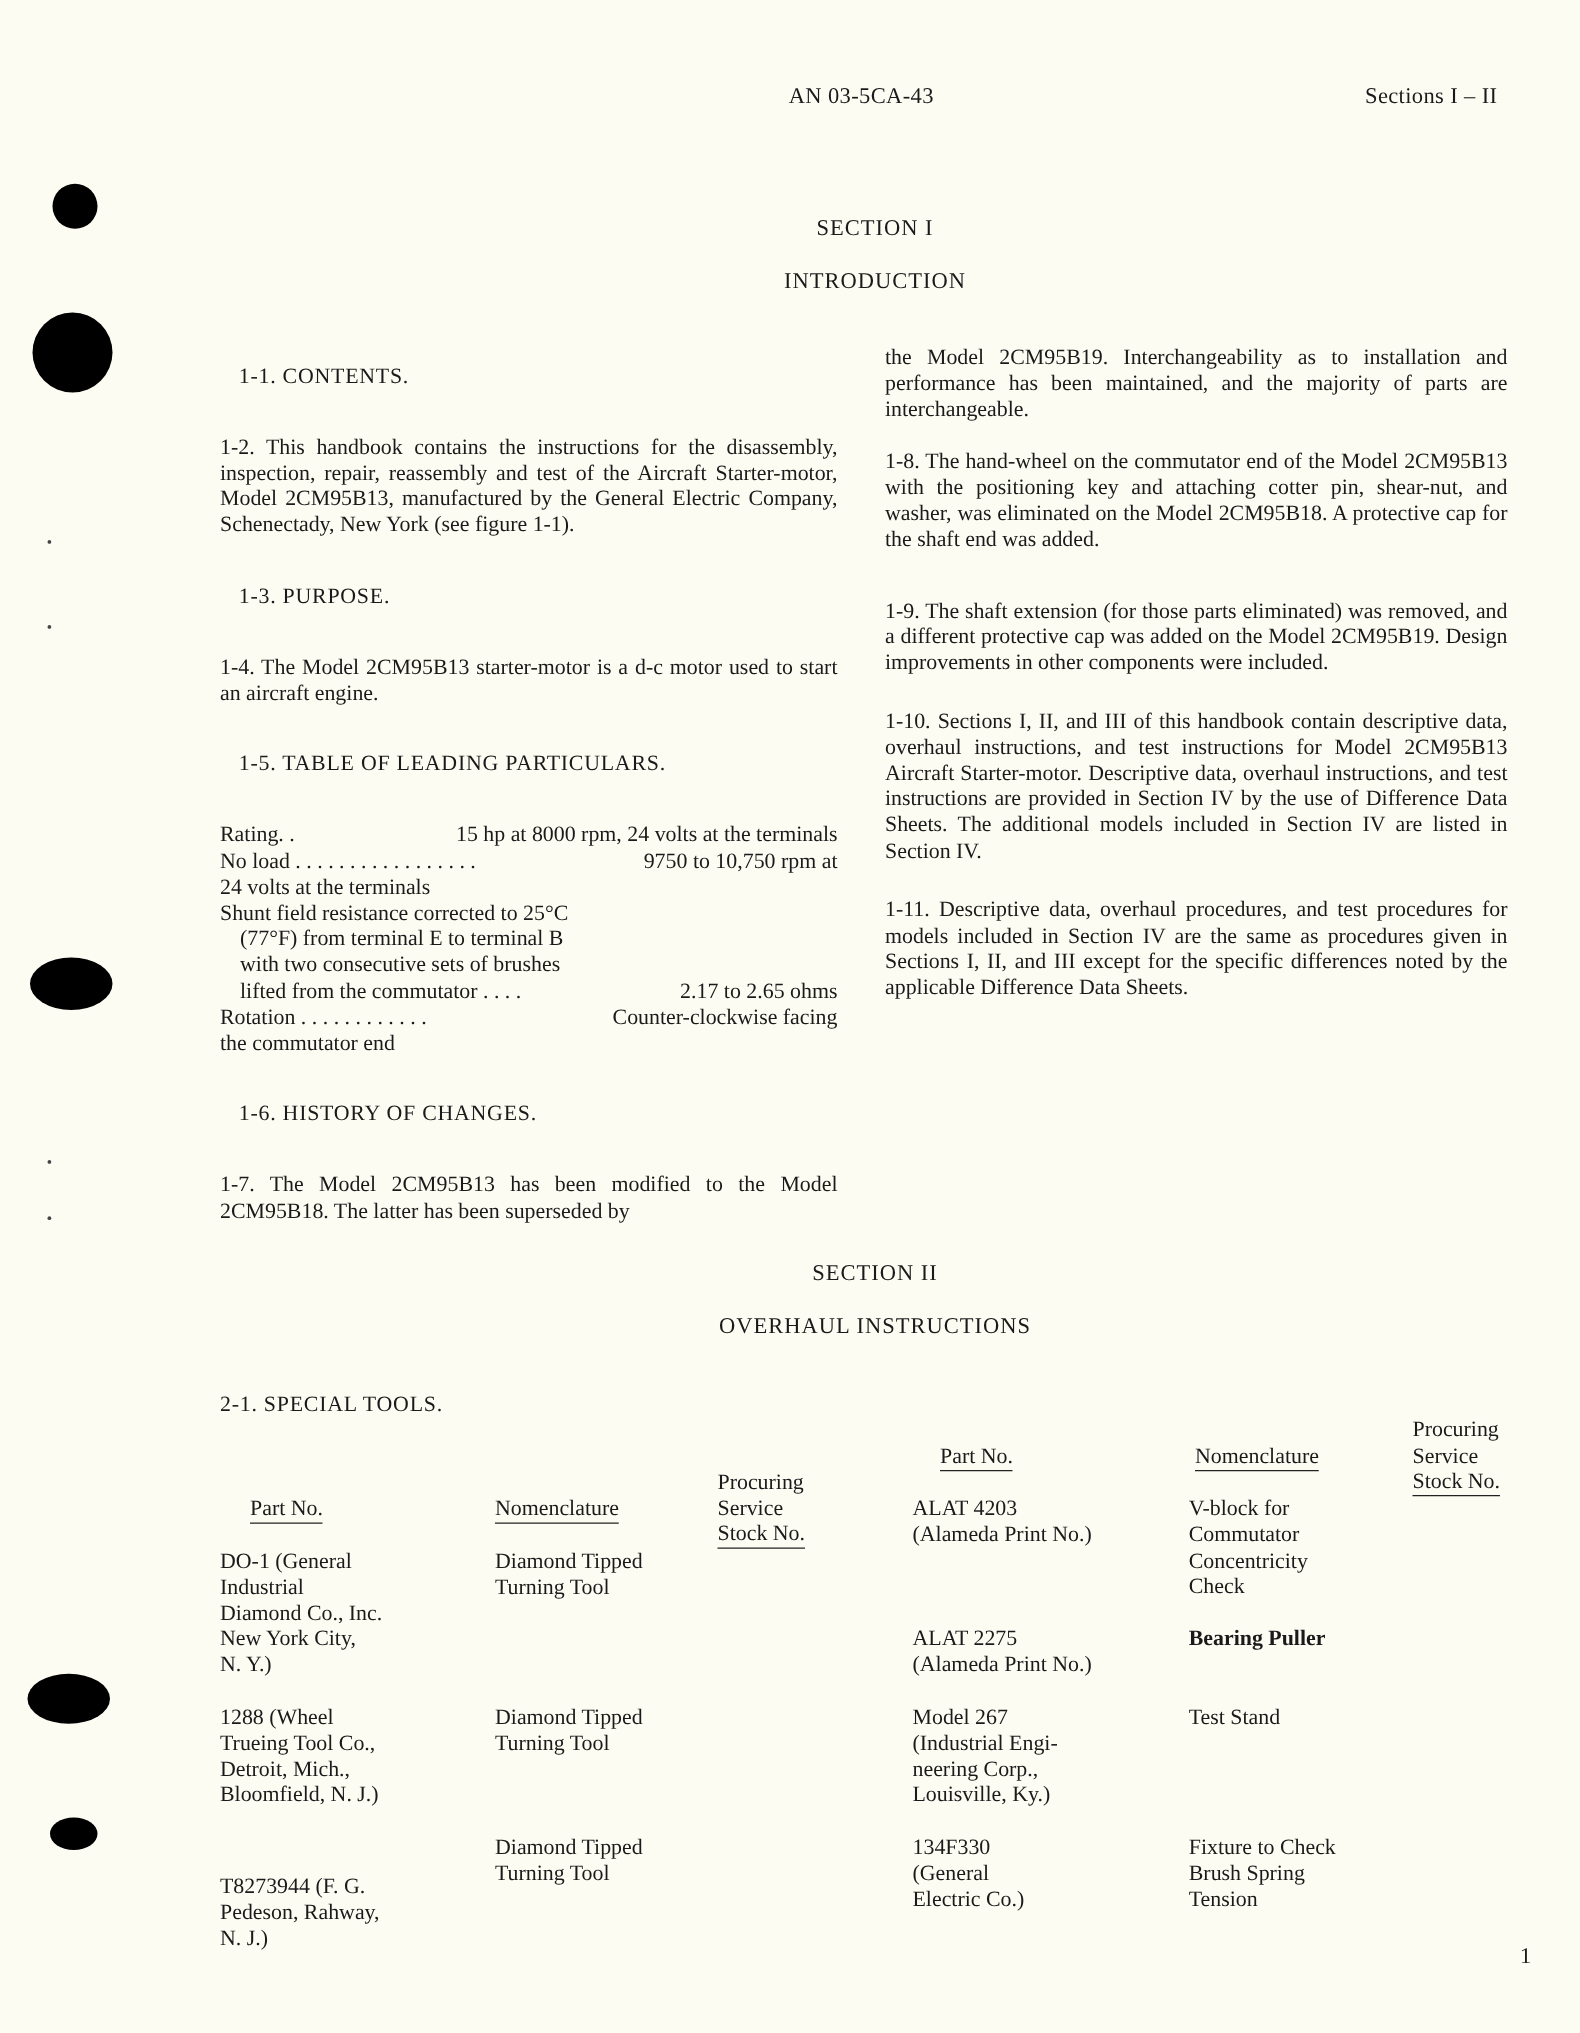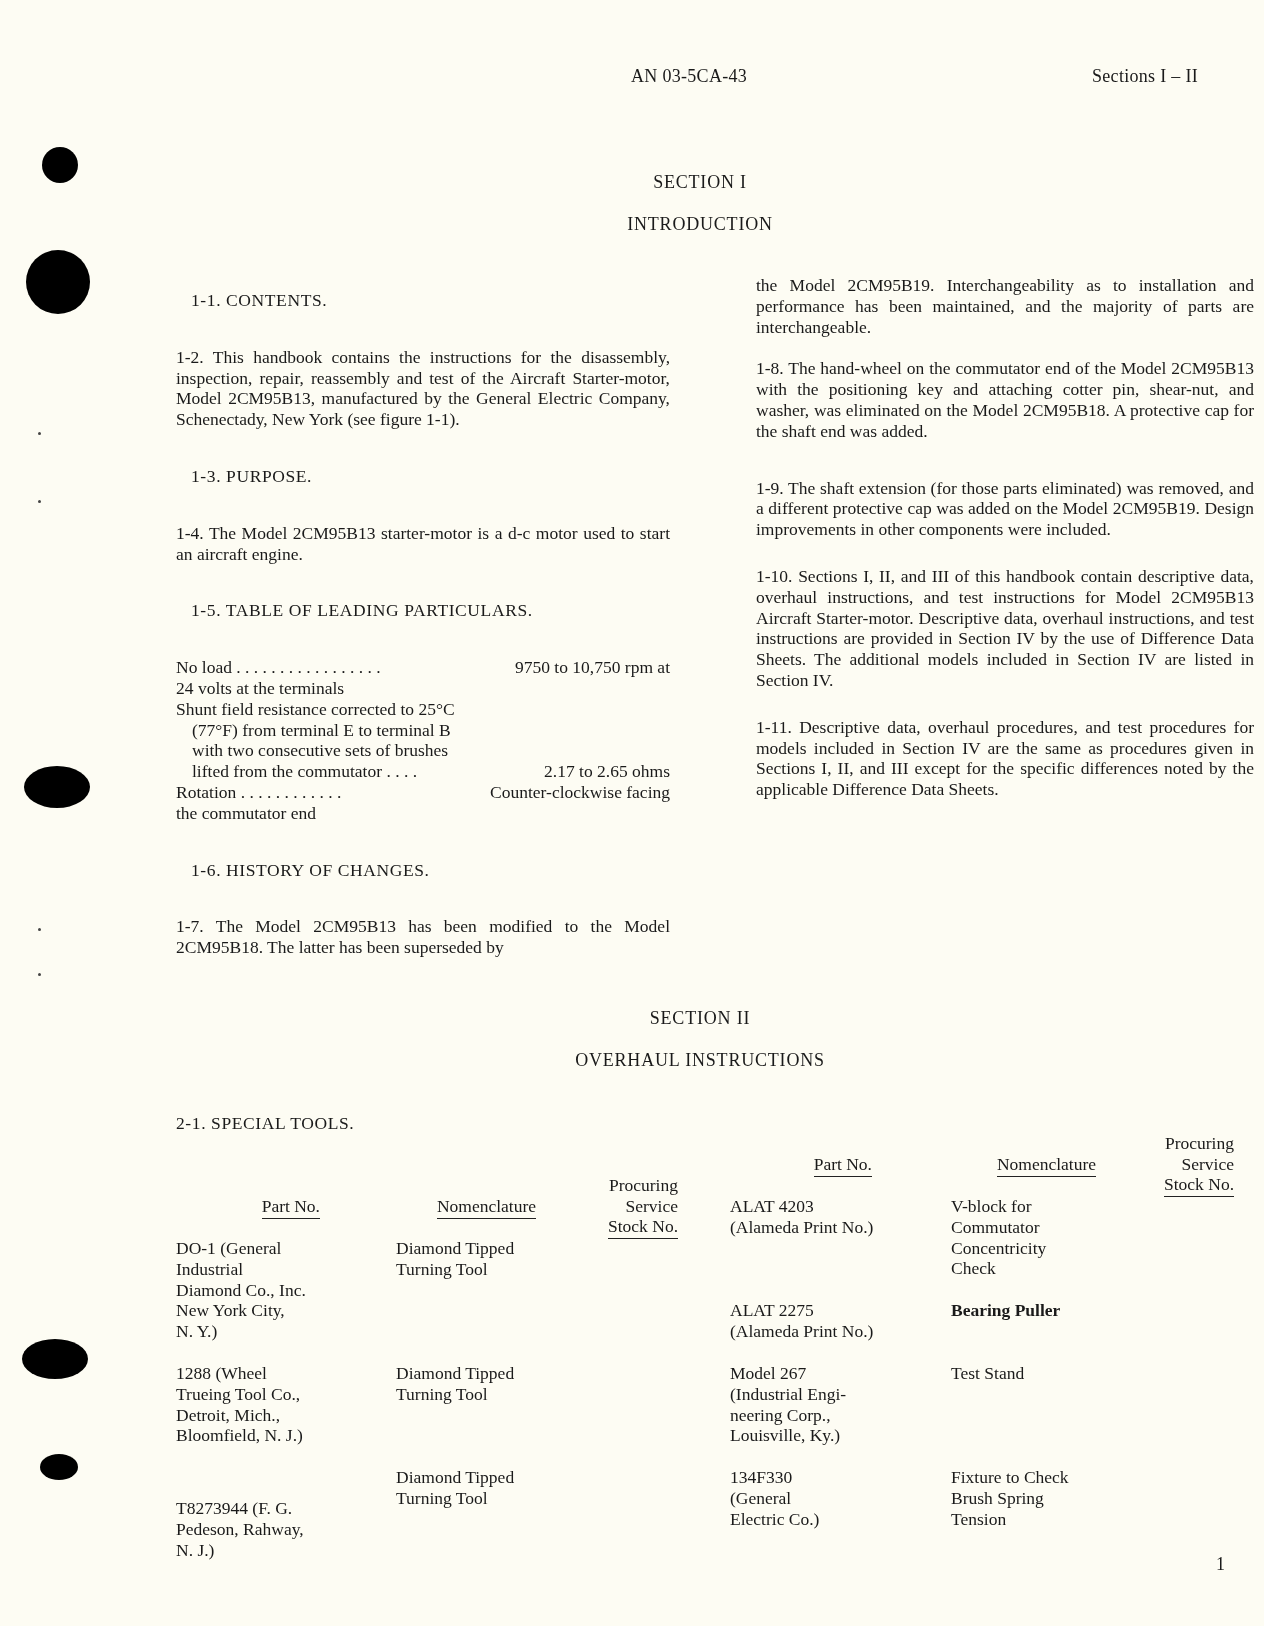--- a/index.html
+++ b/index.html
@@ -28,21 +28,21 @@
     .header-left { left: 631px; top: 66px; font-size: 18px; letter-spacing: 0.3px; }
     .header-right { left: 1092px; top: 66px; font-size: 18px; letter-spacing: 0.3px; }
     .sec-title { position: absolute; width: 100%; text-align: center; font-size: 18px; letter-spacing: 0.8px; }
     .col { position: absolute; line-height: 20.8px; }
     .col p { margin: 0; text-align: justify; }
     .col .head { margin: 15px; letter-spacing: 0.6px; }
     .gap { height: 21px; }
     .lp-line { display: flex; justify-content: space-between; white-space: nowrap; }
     .lp-right { text-align: left; }
     .lp-indent { padding-left: 16px; }
-    .tbl-head { position: absolute; text-align: right; line-height: 20.8px; }
+    .tbl-head { position: absolute; text-align: left; line-height: 20.8px; }
     .tbl-head .ul { border-bottom: 1.5px solid #222; padding-bottom: 1px; display: inline-block; }
     .cell { position: absolute; line-height: 20.8px; white-space: pre-line; }
     .page-num { position: absolute; left: 1216px; top: 1554px; font-size: 18px; }
   </style>
 </head>
 <body>
 
 <div class="punch" style="left:42px; top:147px; width:36px; height:36px;"></div>
 <div class="punch" style="left:26px; top:250px; width:64px; height:64px;"></div>
 <div class="speck" style="left:38px; top:432px;"></div>
@@ -65,20 +65,24 @@
   <p>1-2. This handbook contains the instructions for the disassembly, inspection, repair, reassembly and test of the Aircraft Starter-motor, Model 2CM95B13, manufactured by the General Electric Company, Schenectady, New York (see figure 1-1).</p>
   <div class="gap"></div>
   <div class="head">1-3. PURPOSE.</div>
   <div class="gap"></div>
   <p>1-4. The Model 2CM95B13 starter-motor is a d-c motor used to start an aircraft engine.</p>
   <div class="gap"></div>
   <div class="head">1-5. TABLE OF LEADING PARTICULARS.</div>
   <div class="gap"></div>
   <div>
     <div class="lp-line">
+      <span>Rating. .</span>
+      <span>15 hp at 8000 rpm, 24 volts at the terminals</span>
+    </div>
+    <div class="lp-line">
       <span>No load . . . . . . . . . . . . . . . . .</span>
       <span>9750 to 10,750 rpm at</span>
     </div>
     <div class="lp-right">24 volts at the terminals</div>
     <div>Shunt field resistance corrected to 25°C</div>
     <div class="lp-indent">(77°F) from terminal E to terminal B</div>
     <div class="lp-indent">with two consecutive sets of brushes</div>
     <div class="lp-line lp-indent">
       <span>lifted from the commutator  . . . .</span>
       <span>2.17 to 2.65 ohms</span>
@@ -88,21 +92,21 @@
       <span>Counter-clockwise facing</span>
     </div>
     <div class="lp-right">the commutator end</div>
   </div>
   <div class="gap"></div>
   <div class="head">1-6. HISTORY OF CHANGES.</div>
   <div class="gap"></div>
   <p>1-7. The Model 2CM95B13 has been modified to the Model 2CM95B18. The latter has been superseded by</p>
 </div>
 
-<div class="col" style="left:756px; top:275px; width:498px;">
+<div class="col" style="left:708px; top:275px; width:498px;">
   <p>the Model 2CM95B19. Interchangeability as to installation and performance has been maintained, and the majority of parts are interchangeable.</p>
   <div class="gap"></div>
   <p>1-8. The hand-wheel on the commutator end of the Model 2CM95B13 with the positioning key and attaching cotter pin, shear-nut, and washer, was eliminated on the Model 2CM95B18. A protective cap for the shaft end was added.</p>
   <div class="gap" style="height:36px;"></div>
   <p>1-9. The shaft extension (for those parts eliminated) was removed, and a different protective cap was added on the Model 2CM95B19. Design improvements in other components were included.</p>
   <div class="gap" style="height:26px;"></div>
   <p>1-10. Sections I, II, and III of this handbook contain descriptive data, overhaul instructions, and test instructions for Model 2CM95B13 Aircraft Starter-motor. Descriptive data, overhaul instructions, and test instructions are provided in Section IV by the use of Difference Data Sheets. The additional models included in Section IV are listed in Section IV.</p>
   <div class="gap" style="height:26px;"></div>
   <p>1-11. Descriptive data, overhaul procedures, and test procedures for models included in Section IV are the same as procedures given in Sections I, II, and III except for the specific differences noted by the applicable Difference Data Sheets.</p>
 </div>

